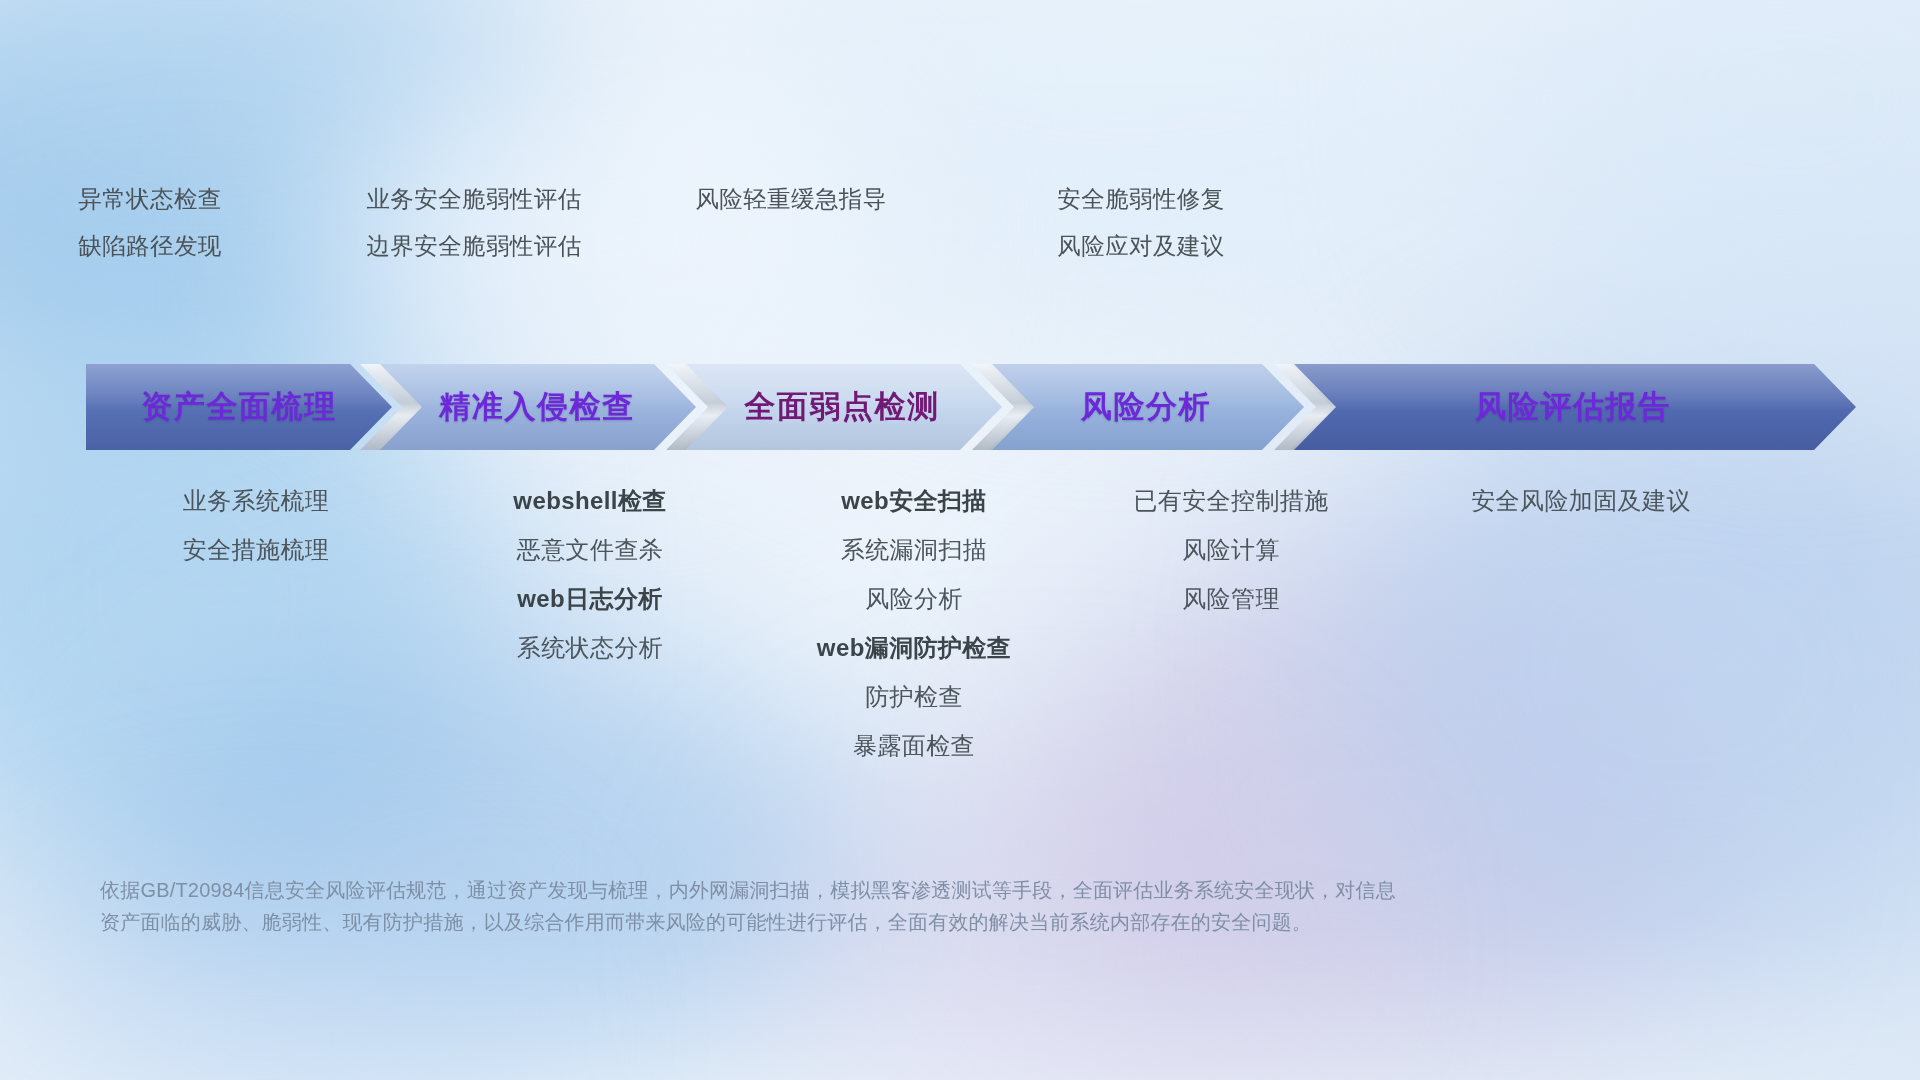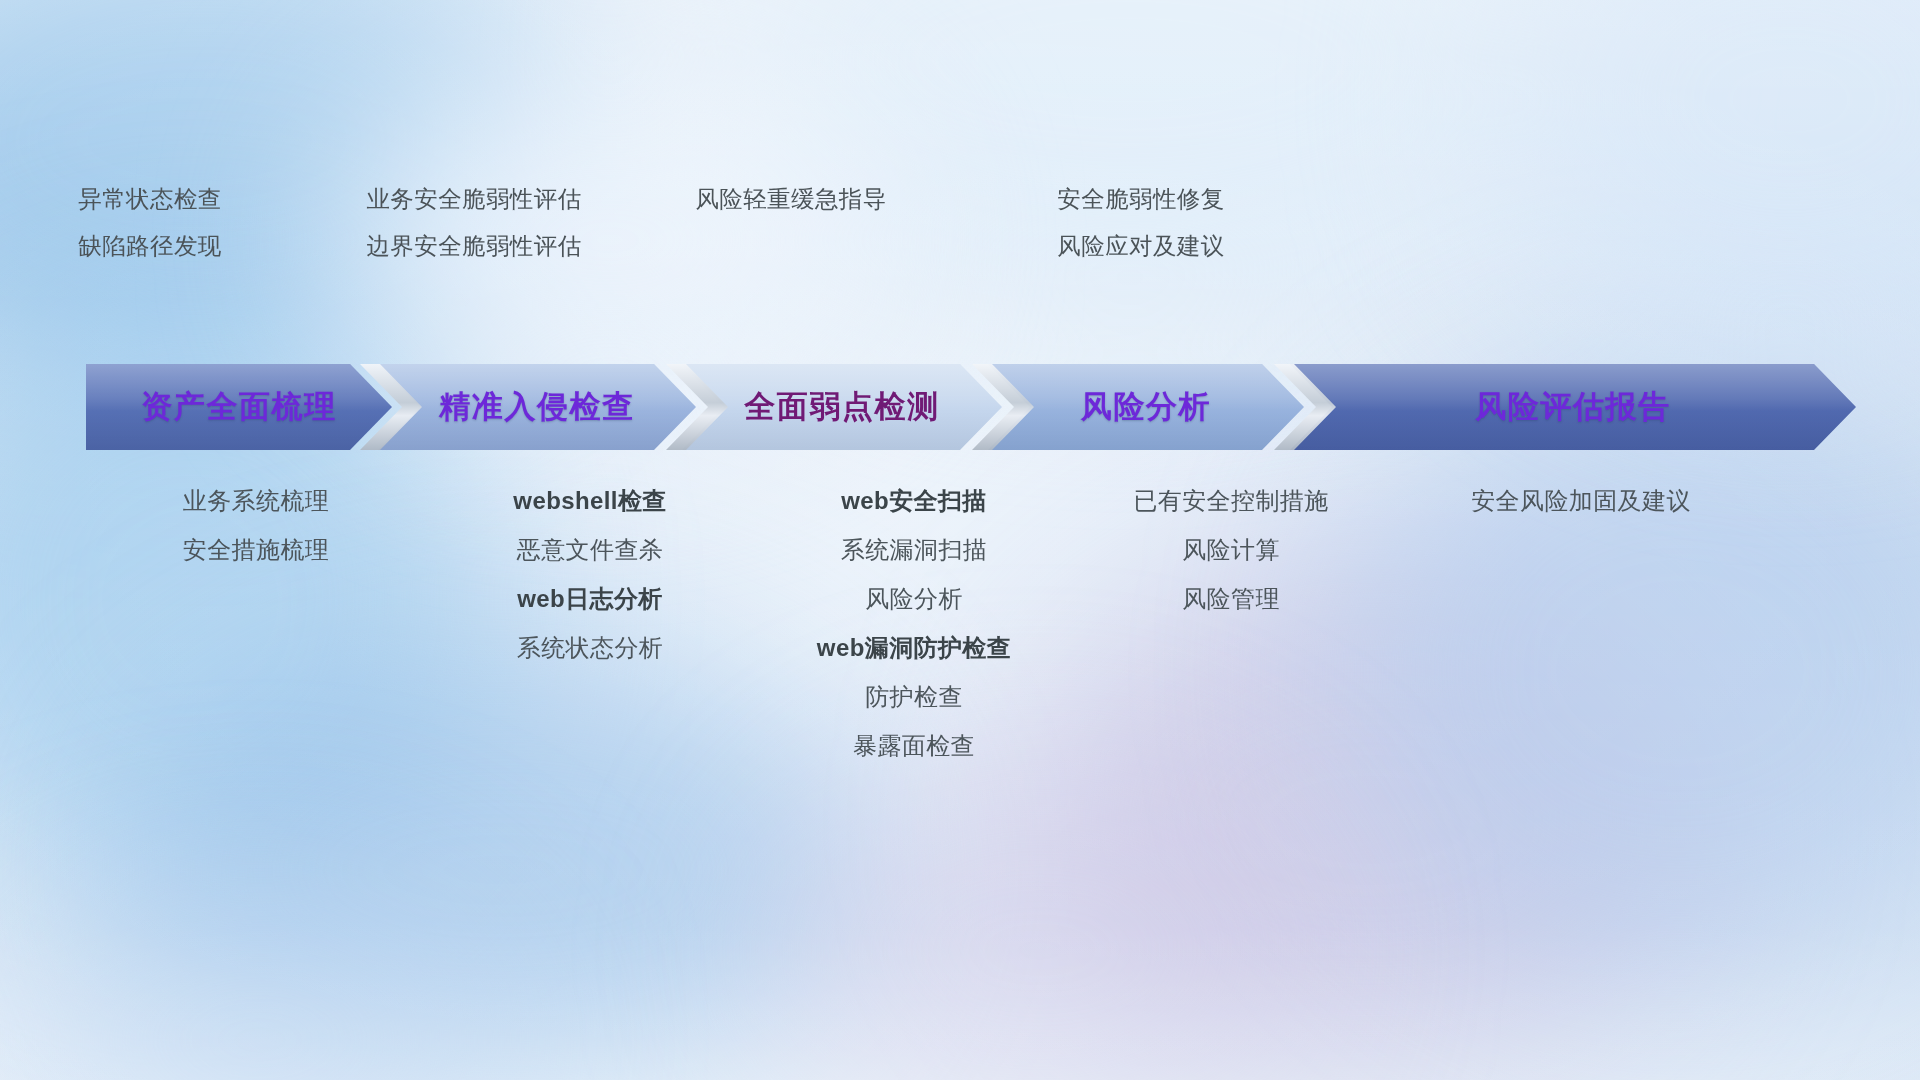--- a/index.html
+++ b/index.html
@@ -243,14 +243,18 @@
         <div class="bnote">已有安全控制措施</div>
         <div class="bnote">风险计算</div>
         <div class="bnote">风险管理</div>
       </div>
       <div class="col c5">
         <div class="bnote">安全风险加固及建议</div>
       </div>
     </div>
   </div>
 
+  <div class="footer">
+    <p>依据GB/T20984信息安全风险评估规范，通过资产发现与梳理，内外网漏洞扫描，模拟黑客渗透测试等手段，全面评估业务系统安全现状，对信息</p>
+    <p>资产面临的威胁、脆弱性、现有防护措施，以及综合作用而带来风险的可能性进行评估，全面有效的解决当前系统内部存在的安全问题。</p>
+  </div>
 
 </div>
 
 </body></html>

